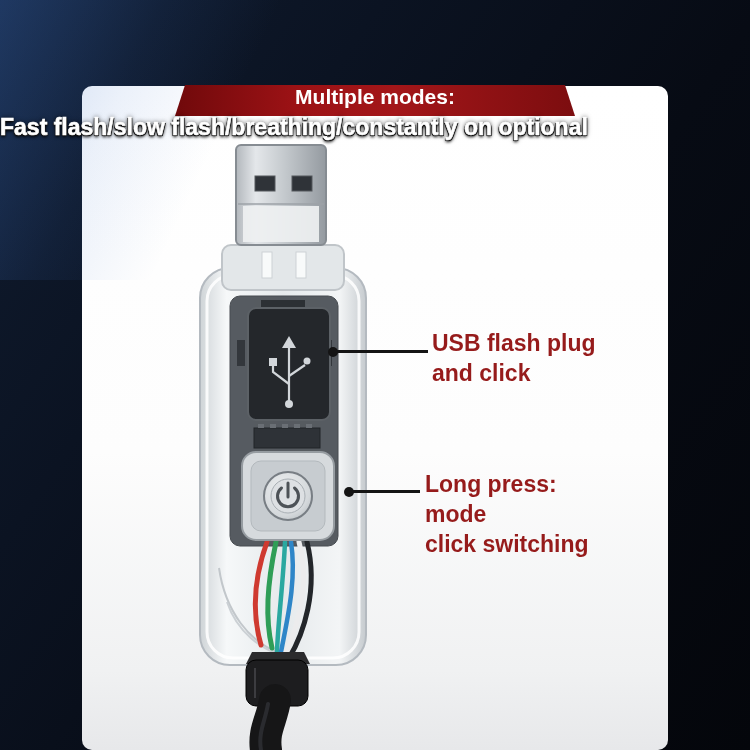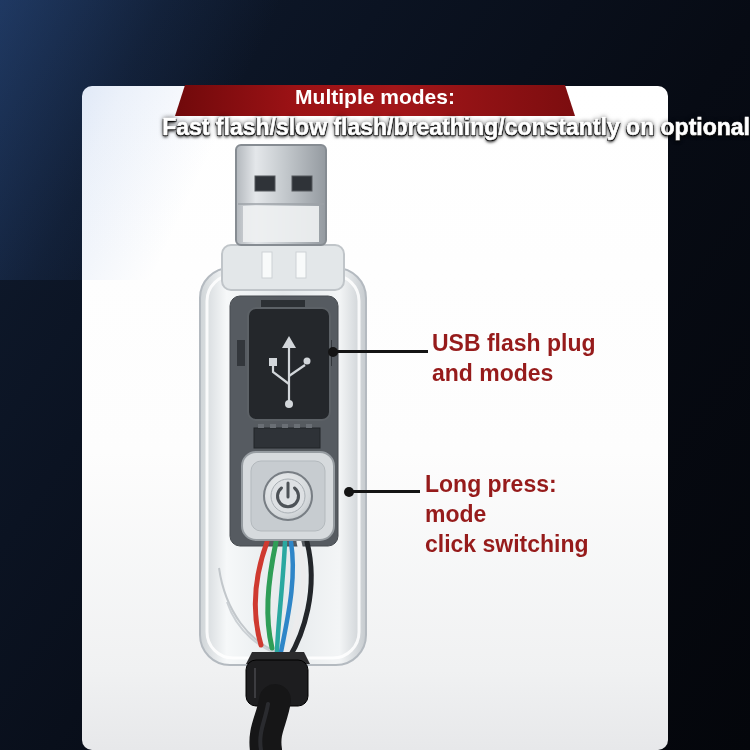--- a/index.html
+++ b/index.html
@@ -24,21 +24,21 @@
     -webkit-text-stroke:1.2px #ffffff;
   }
   .ribbon{
     position:absolute;top:85px;left:175px;width:400px;height:31px;
     background:linear-gradient(90deg,#70090b 0%,#9c1215 30%,#a31619 55%,#7c0d0f 100%);
     clip-path:polygon(10px 0,calc(100% - 10px) 0,100% 100%,0 100%);
     display:flex;align-items:flex-start;justify-content:center;
     color:#fff;font-size:21px;font-weight:700;z-index:3;
   }
   .subtitle{
-    position:absolute;top:114px;left:0;width:100%;text-align:right;
+    position:absolute;top:114px;left:0;width:100%;text-align:left;
     color:#ffffff;font-size:23px;font-weight:700;z-index:3;
     -webkit-text-stroke:.6px #ffffff;
     text-shadow:0 2px 3px rgba(0,0,0,.95),0 0 5px rgba(0,0,0,.75),1px 1px 0 #2a2a2a,-1px 1px 0 #2a2a2a;
   }
   .device{position:absolute;left:115px;top:140px;z-index:2;}
   .pointer{position:absolute;height:3px;background:#141414;z-index:4;}
   .pointer .dot{
     position:absolute;left:-4px;top:-3.5px;width:10px;height:10px;
     border-radius:50%;background:#141414;
   }
@@ -159,21 +159,21 @@
       <path d="M160,560 C157,580 148,590 151,610" stroke="#161617" stroke-width="32"></path>
       <path d="M153,564 C150,582 143,592 146,610" stroke="#303136" stroke-width="4" opacity="0.8"></path>
     </g>
   </svg>
 
   <div class="pointer" style="left:332px;top:350px;width:96px;">
     <span class="dot"></span>
   </div>
   <div class="callout" style="left:432px;top:328px;">
     <div>USB flash plug</div>
-    <div>and modes</div>
+    <div>and click</div>
   </div>
 
   <div class="pointer" style="left:348px;top:490px;width:72px;">
     <span class="dot"></span>
   </div>
   <div class="callout" style="left:425px;top:469px;">
     <div>Long press:</div>
     <div>mode</div>
     <div>click switching</div>
   </div>

